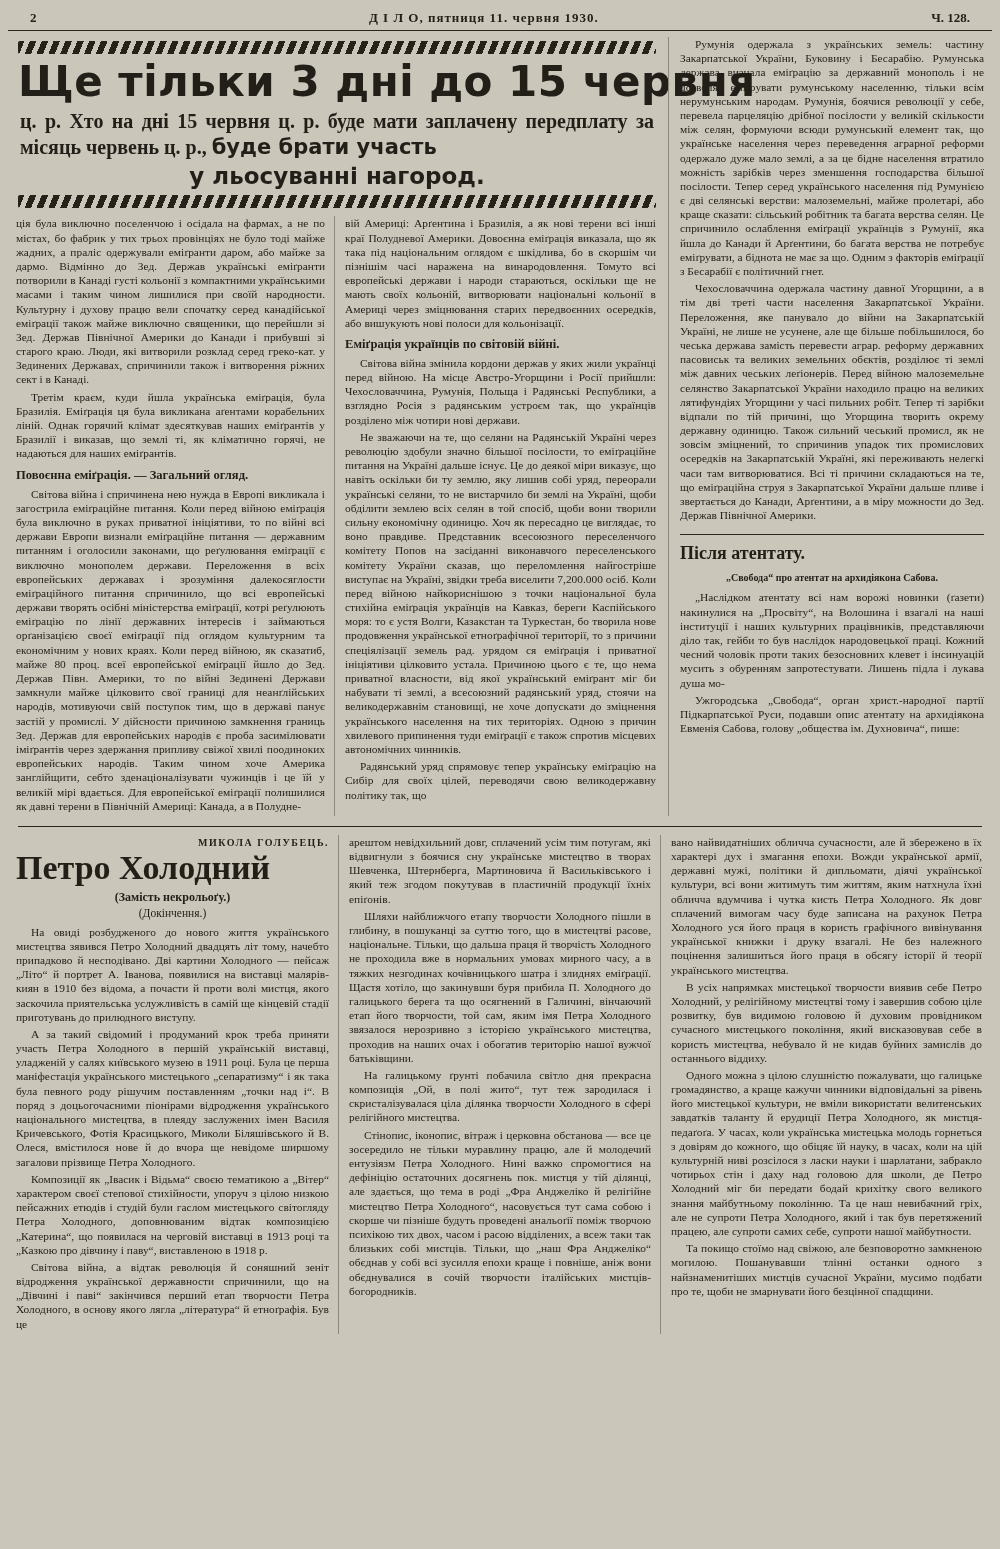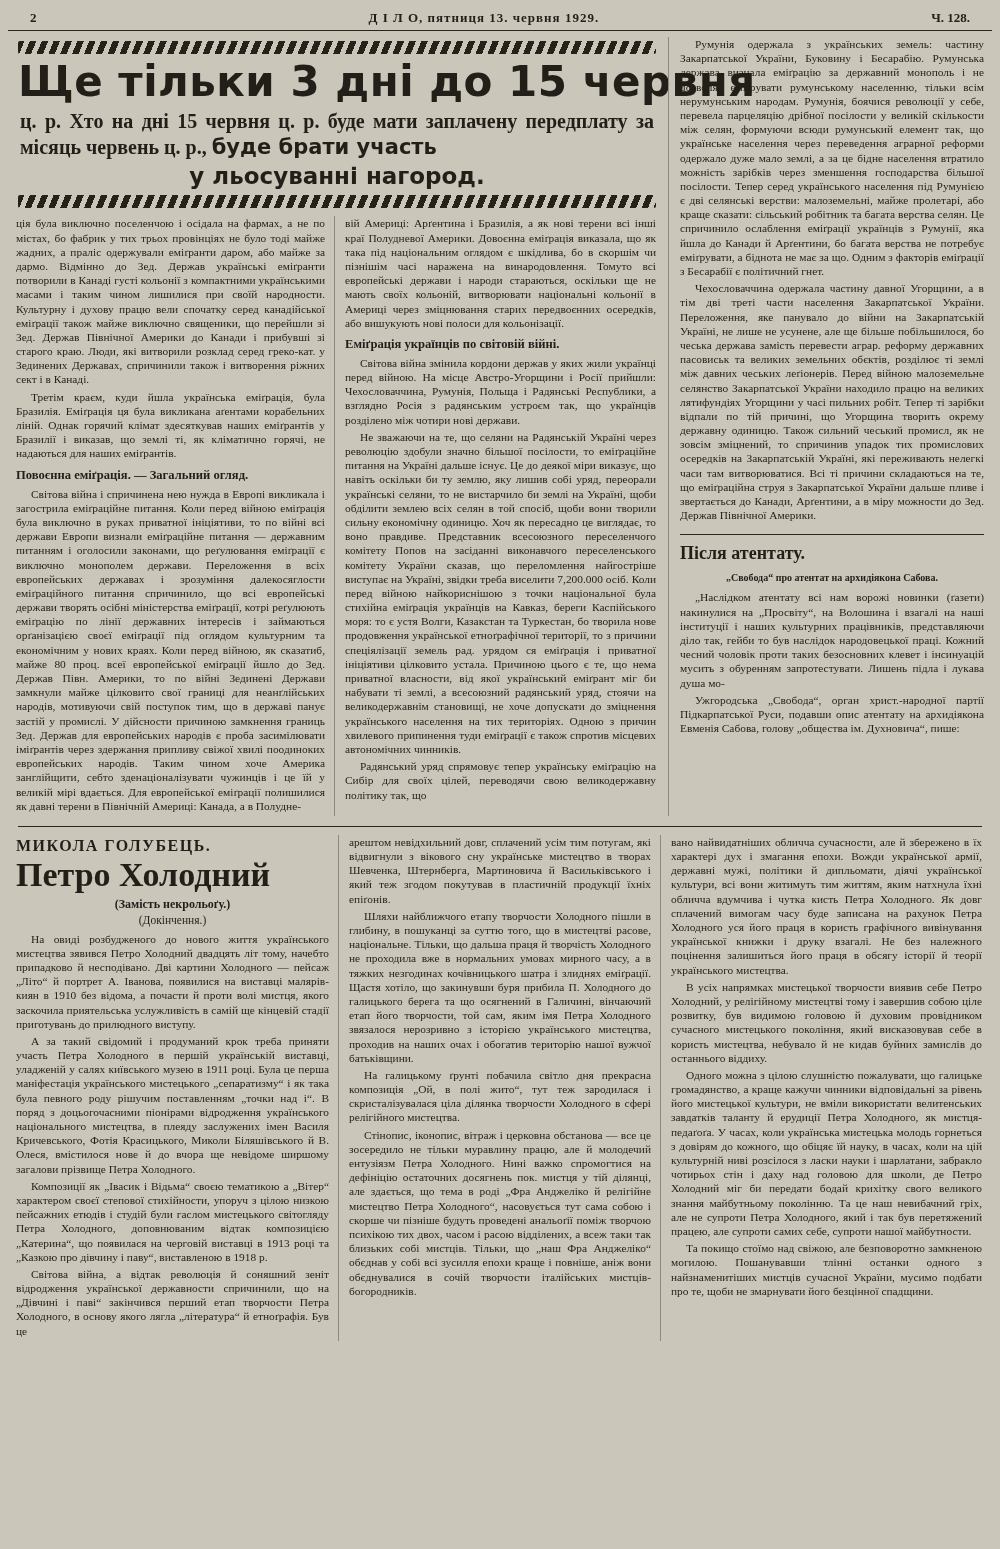--- a/index.html
+++ b/index.html
@@ -74,33 +74,33 @@
   .atentat-sub {
     text-align:center; font-weight:bold; font-size:10px;
     margin:0 0 7px 0;
   }
   
   .section-rule { border-top:1px solid #2a261e; margin:10px 2px 8px 2px; }
   .bottom-section { display:flex; }
   .fcol1 { width:322px; box-sizing:border-box; padding-right:9px; }
   .fcol2 { width:322px; box-sizing:border-box; border-left:1px solid #8e897c; padding-left:10px; padding-right:9px; }
   .fcol3 { width:322px; box-sizing:border-box; border-left:1px solid #8e897c; padding-left:10px; }
-  .feuil-author { font-size:16px; font-weight:bold; letter-spacing:1.5px; margin:2px 0 2px 0; }
+  .feuil-author { font-size:10px; font-weight:bold; letter-spacing:1.5px; margin:2px 0 2px 0;text-align:right; }
   .feuil-title { font-weight:bold; font-size:34px; margin:2px 0 4px 0; line-height:1.05; }
   .feuil-note { text-align:center; font-weight:bold; font-size:12px; margin:0 0 2px 0; }
   .feuil-note2 { text-align:center; font-size:11.5px; margin:0 0 6px 0; }
 </style>
 </head>
 <body>
 
 <div class="page">
 
   <div class="masthead-bar">
     <span>2</span>
-    <span class="masthead-center">Д І Л О,  пятниця 13. червня 1929.</span>
+    <span class="masthead-center">Д І Л О,  пятниця 11. червня 1930.</span>
     <span>Ч. 128.</span>
   </div>
 
   <div class="content">
 
     <div class="top-section">
 
       <div class="left-block">
 
         <div class="promo">
@@ -154,21 +154,21 @@
         <div class="feuil-title">Петро Холодний</div>
         <div class="feuil-note">(Замість некрольоґу.)</div>
         <div class="feuil-note2">(Докінчення.)</div>
         <p>На овиді розбудженого до нового життя українського мистецтва зявився Петро Холодний двадцять літ тому, начебто припадково й несподівано. Дві картини Холодного — пейсаж „Літо“ й портрет А. Іванова, появилися на виставці малярів-киян в 1910 без відома, а почасти й проти волі мистця, якого заскочила приятельська услужливість в самій ще кінцевій стадії приготувань до прилюдного виступу.</p>
         <p>А за такий свідомий і продуманий крок треба приняти участь Петра Холодного в першій українській виставці, уладженій у салях київського музею в 1911 році. Була це перша маніфестація українського мистецького „сепаратизму“ і як така була певного роду рішучим поставленням „точки над і“. В поряд з доцьогочасними піонірами відродження українського національного мистецтва, в плеяду заслужених імен Василя Кричевського, Фотія Красицького, Миколи Біляшівського й В. Олеся, вмістилося нове й до вчора ще невідоме ширшому загалови прізвище Петра Холодного.</p>
         <p>Композиції як „Івасик і Відьма“ своєю тематикою а „Вітер“ характером своєї степової стихійности, упоруч з цілою низкою пейсажних етюдів і студій були гаслом мистецького світогляду Петра Холодного, доповнюваним відтак композицією „Катерина“, що появилася на черговій виставці в 1913 році та „Казкою про дівчину і паву“, виставленою в 1918 р.</p>
         <p>Світова війна, а відтак революція й соняшний зеніт відродження української державности спричинили, що на „Дівчині і паві“ закінчився перший етап творчости Петра Холодного, в основу якого лягла „література“ й етноґрафія. Був це</p>
       </div>
 
       <div class="col fcol2">
-        <p class="cont">арештом невідхильний довг, сплачений усім тим потугам, які відвигнули з вікового сну українське мистецтво в творах Шевченка, Штернберга, Мартиновича й Васильківського і який теж згодом покутував в пластичній продукції їхніх епіґонів.</p>
+        <p class="cont">арештом невідхильний довг, сплачений усім тим потугам, які відвигнули з боячися сну українське мистецтво в творах Шевченка, Штернберга, Мартиновича й Васильківського і який теж згодом покутував в пластичній продукції їхніх епіґонів.</p>
         <p>Шляхи найближчого етапу творчости Холодного пішли в глибину, в пошуканці за суттю того, що в мистецтві расове, національне. Тільки, що дальша праця й творчість Холодного не проходила вже в нормальних умовах мирного часу, а в тяжких незгодинах кочівницького шатра і злиднях еміґрації. Щастя хотіло, що закинувши буря прибила П. Холодного до галицького берега та що осягнений в Галичині, вінчаючий етап його творчости, той сам, яким імя Петра Холодного звязалося нерозривно з історією українського мистецтва, проходив на наших очах і обогатив територію нашої вужчої батьківщини.</p>
         <p>На галицькому ґрунті побачила світло дня прекрасна композиція „Ой, в полі жито“, тут теж зародилася і скристалізувалася ціла ділянка творчости Холодного в сфері релігійного мистецтва.</p>
         <p>Стінопис, іконопис, вітраж і церковна обстанова — все це зосередило не тільки муравлину працю, але й молодечий ентузіязм Петра Холодного. Нині важко спромогтися на дефініцію остаточних досягнень пок. мистця у тій ділянці, але здається, що тема в роді „Фра Анджеліко й релігійне мистецтво Петра Холодного“, насовується тут сама собою і скорше чи пізніше будуть проведені анальоґії поміж творчою психікою тих двох, часом і расою відділених, а всеж таки так близьких собі мистців. Тільки, що „наш Фра Анджеліко“ обєднав у собі всі зусилля епохи краще і повніше, аніж вони обєднувалися в сочій творчости італійських мистців-богородників.</p>
       </div>
 
       <div class="col fcol3">
         <p class="cont">вано найвидатніших обличча сучасности, але й збережено в їх характері дух і змагання епохи. Вожди української армії, державні мужі, політики й дипльомати, діячі української культури, всі вони житимуть тим життям, яким натхнула їхні обличча вдумчива і чутка кисть Петра Холодного. Як довг сплачений вимогам часу буде записана на рахунок Петра Холодного уся його праця в користь графічного вивінування української книжки і друку взагалі. Не без належного поцінення залишиться його праця в обсягу історії й теорії українського мистецтва.</p>
         <p>В усіх напрямках мистецької творчости виявив себе Петро Холодний, у релігійному мистецтві тому і завершив собою ціле розвитку, був видимою головою й духовим провідником сучасного мистецького покоління, який висказовував себе в користь мистецтва, небувало й не кидав буйних замислів до останнього віддиху.</p>
         <p>Одного можна з цілою слушністю пожалувати, що галицьке громадянство, а краще кажучи чинники відповідальні за рівень його мистецької культури, не вміли використати велитенських завдатків таланту й ерудиції Петра Холодного, як мистця-педаґоґа. У часах, коли українська мистецька молодь горнеться з довірям до кожного, що обіцяє їй науку, в часах, коли на цій культурній ниві розсілося з ласки науки і шарлатани, забракло чотирьох стін і даху над головою для школи, де Петро Холодний міг би передати бодай крихітку свого великого знання майбутньому поколінню. Та це наш невибачний гріх, але не супроти Петра Холодного, який і так був перетяжений працею, але супроти самих себе, супроти нашої майбутности.</p>
         <p>Та покищо стоїмо над свіжою, але безповоротно замкненою могилою. Пошанувавши тлінні останки одного з найзнаменитіших мистців сучасної України, мусимо подбати про те, щоби не змарнувати його безцінної спадщини.</p>

